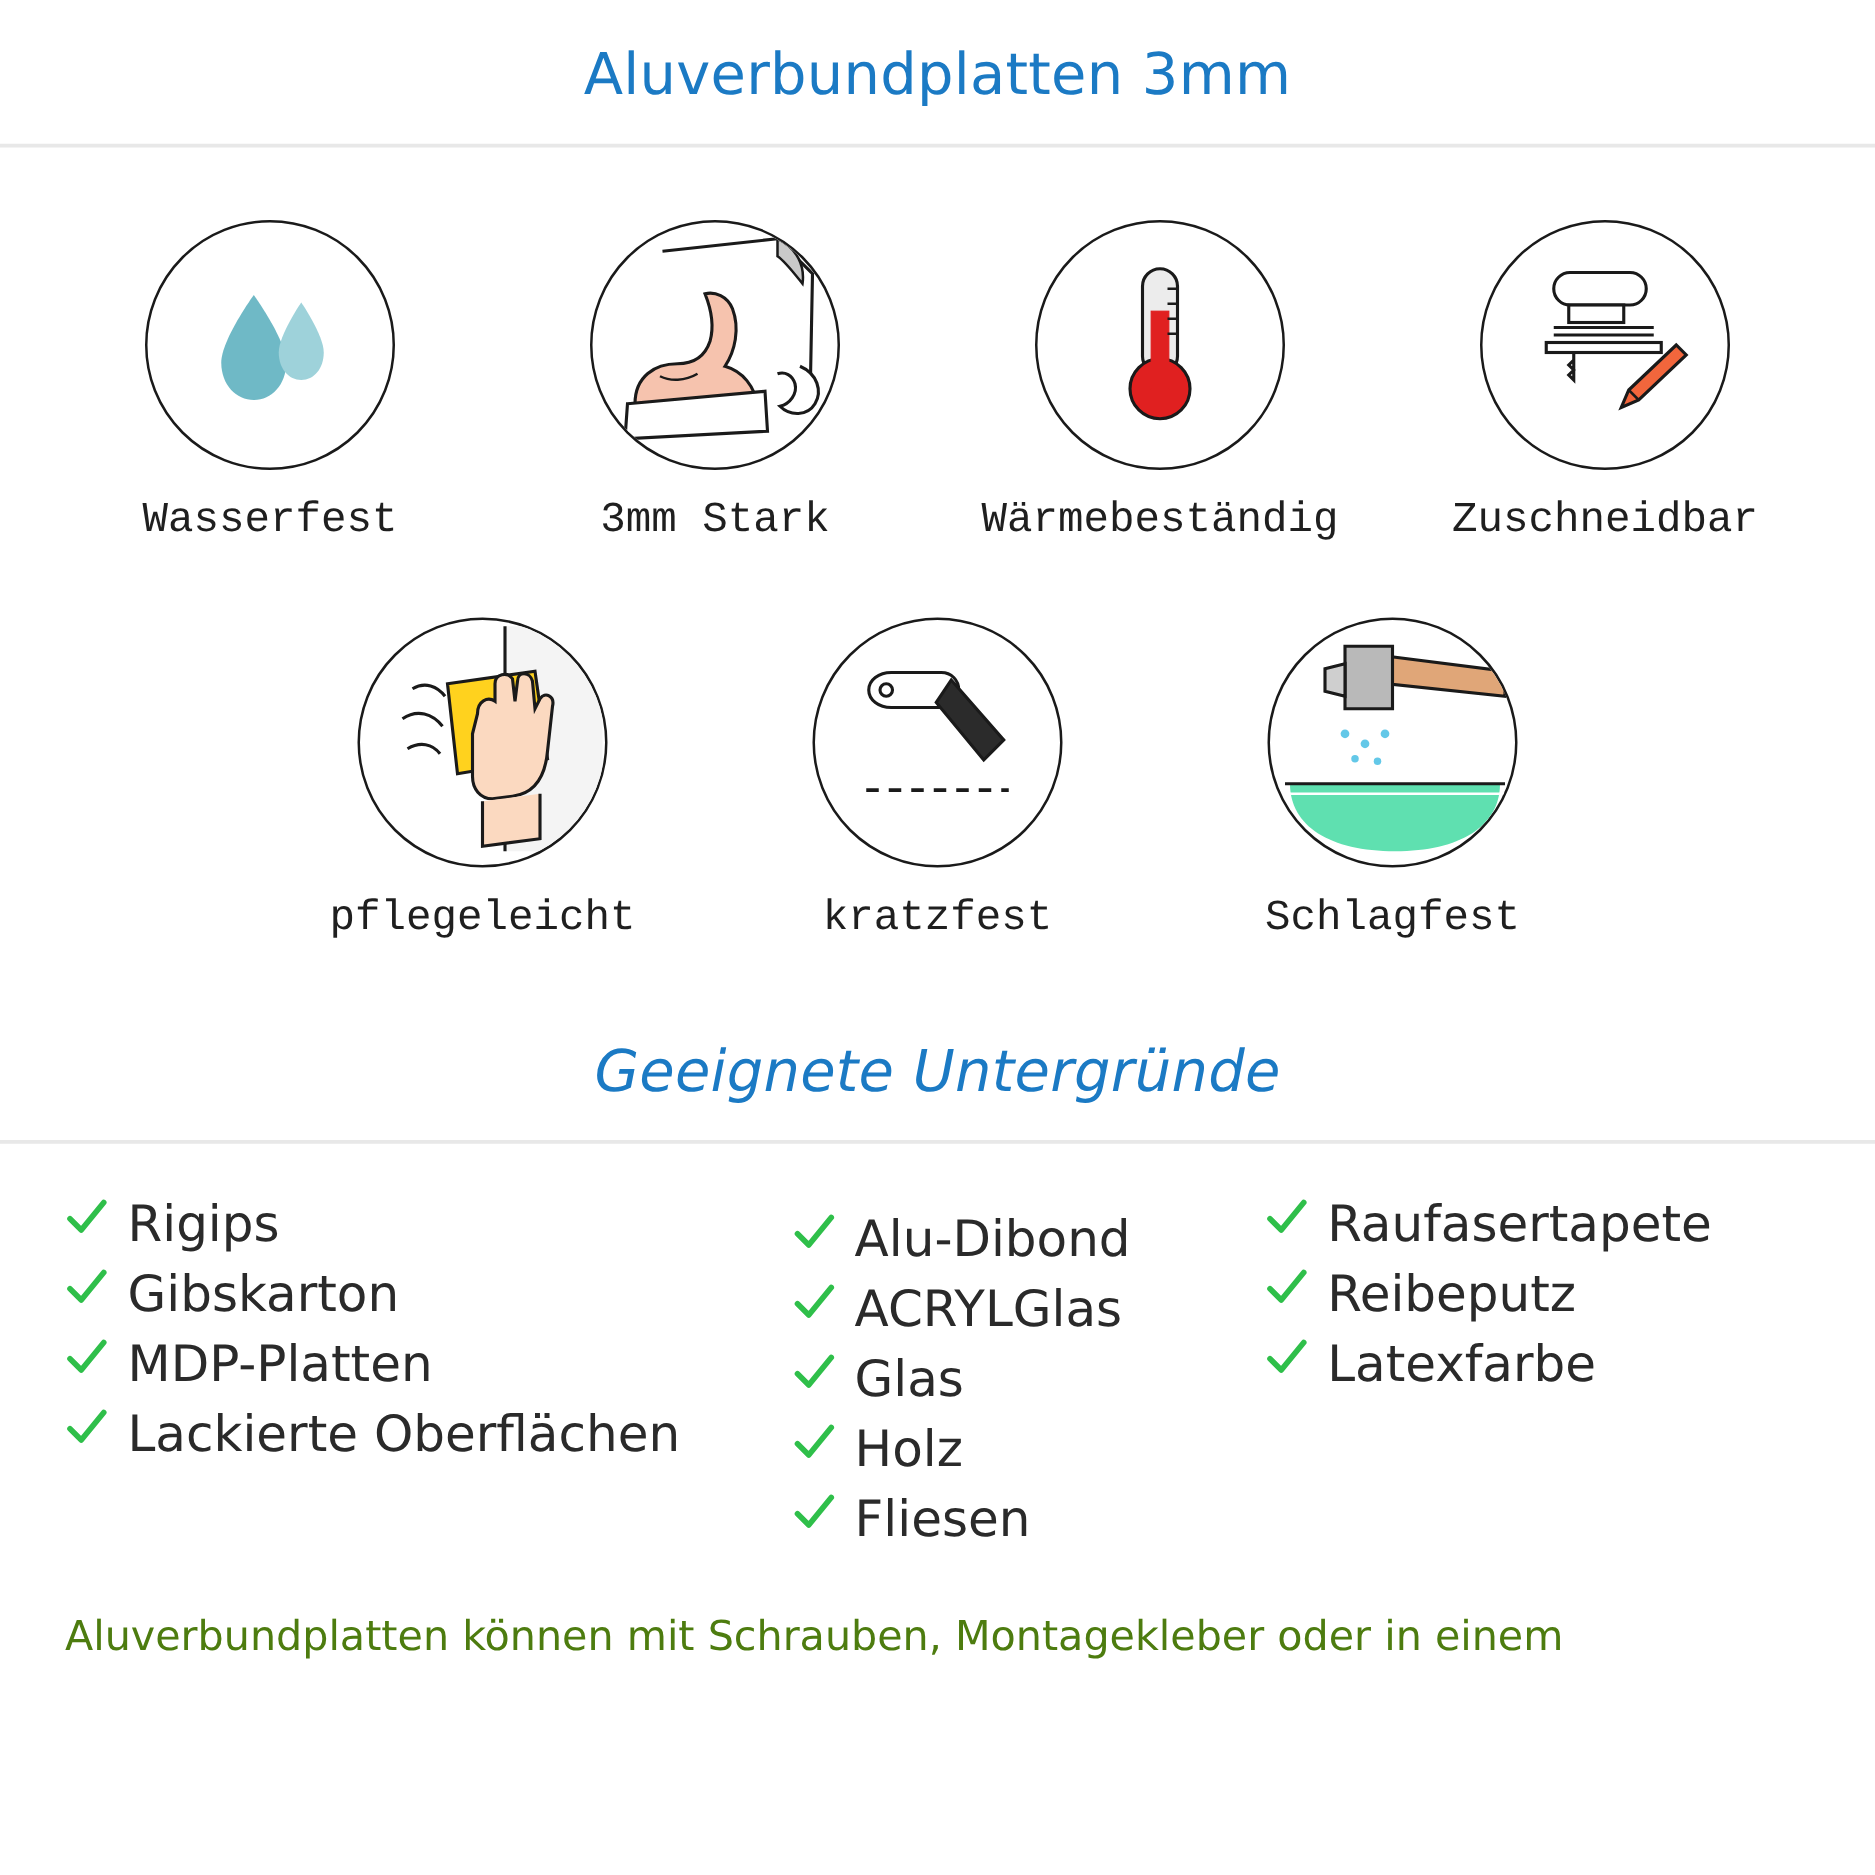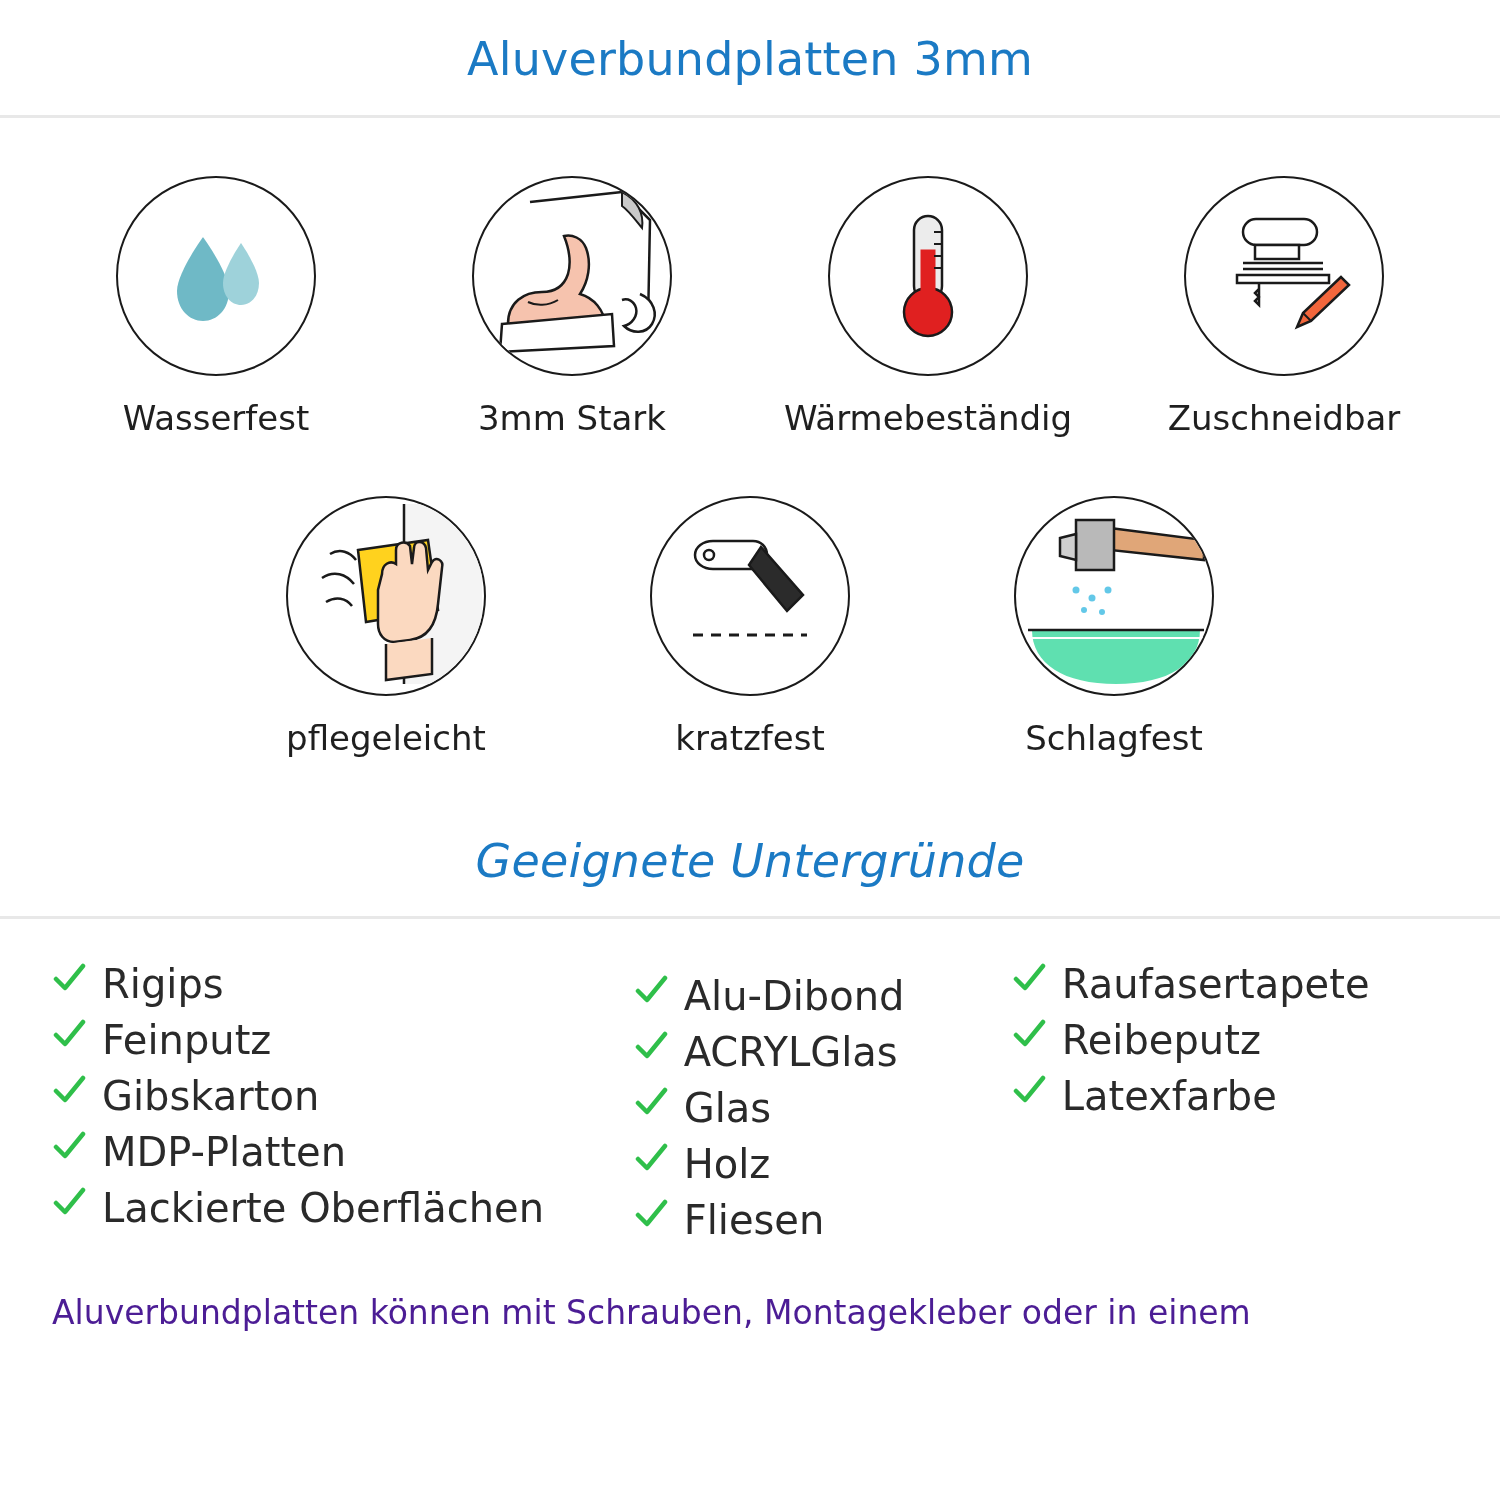--- a/index.html
+++ b/index.html
@@ -39,20 +39,21 @@
   }
 
   
   .features {
     padding-top: 58px;
   }
   .feature-row {
     display: flex;
     justify-content: center;
     align-items: flex-end;
+    font-family: Liberation Mono, monospace;
   }
   .row-1 { gap: 106px; }
   .row-2 { gap: 114px; padding-top: 58px; }
 
   .feature {
     width: 250px;
     display: flex;
     flex-direction: column;
     align-items: center;
   }
@@ -100,21 +101,21 @@
     width: 34px;
     height: 34px;
     position: relative;
     display: inline-block;
   }
   .check svg { display: block; }
 
   
   .note {
     margin: 48px 52px 1px 52px;
-    color: #4c1d95;
+    color: #4d7c0f;
     font-size: 33px;
     line-height: 1.35;
   }
 
   
   svg { shape-rendering: geometricPrecision; }
 </style>
 </head>
 <body>
 
@@ -290,28 +291,20 @@
             </svg>
         </span>
         <span>Rigips</span>
       </div>
       <div class="sub-item">
         <span class="check">
           <svg width="34" height="34" viewBox="0 0 34 34">
               <path d="M4 18 L13 27 L31 5" fill="none" stroke="#2fbf4a" stroke-width="4.5" stroke-linecap="round" stroke-linejoin="round"></path>
             </svg>
         </span>
-        <span>Feinputz</span>
-      </div>
-      <div class="sub-item">
-        <span class="check">
-          <svg width="34" height="34" viewBox="0 0 34 34">
-              <path d="M4 18 L13 27 L31 5" fill="none" stroke="#2fbf4a" stroke-width="4.5" stroke-linecap="round" stroke-linejoin="round"></path>
-            </svg>
-        </span>
         <span>Gibskarton</span>
       </div>
       <div class="sub-item">
         <span class="check">
           <svg width="34" height="34" viewBox="0 0 34 34">
               <path d="M4 18 L13 27 L31 5" fill="none" stroke="#2fbf4a" stroke-width="4.5" stroke-linecap="round" stroke-linejoin="round"></path>
             </svg>
         </span>
         <span>MDP-Platten</span>
       </div>

